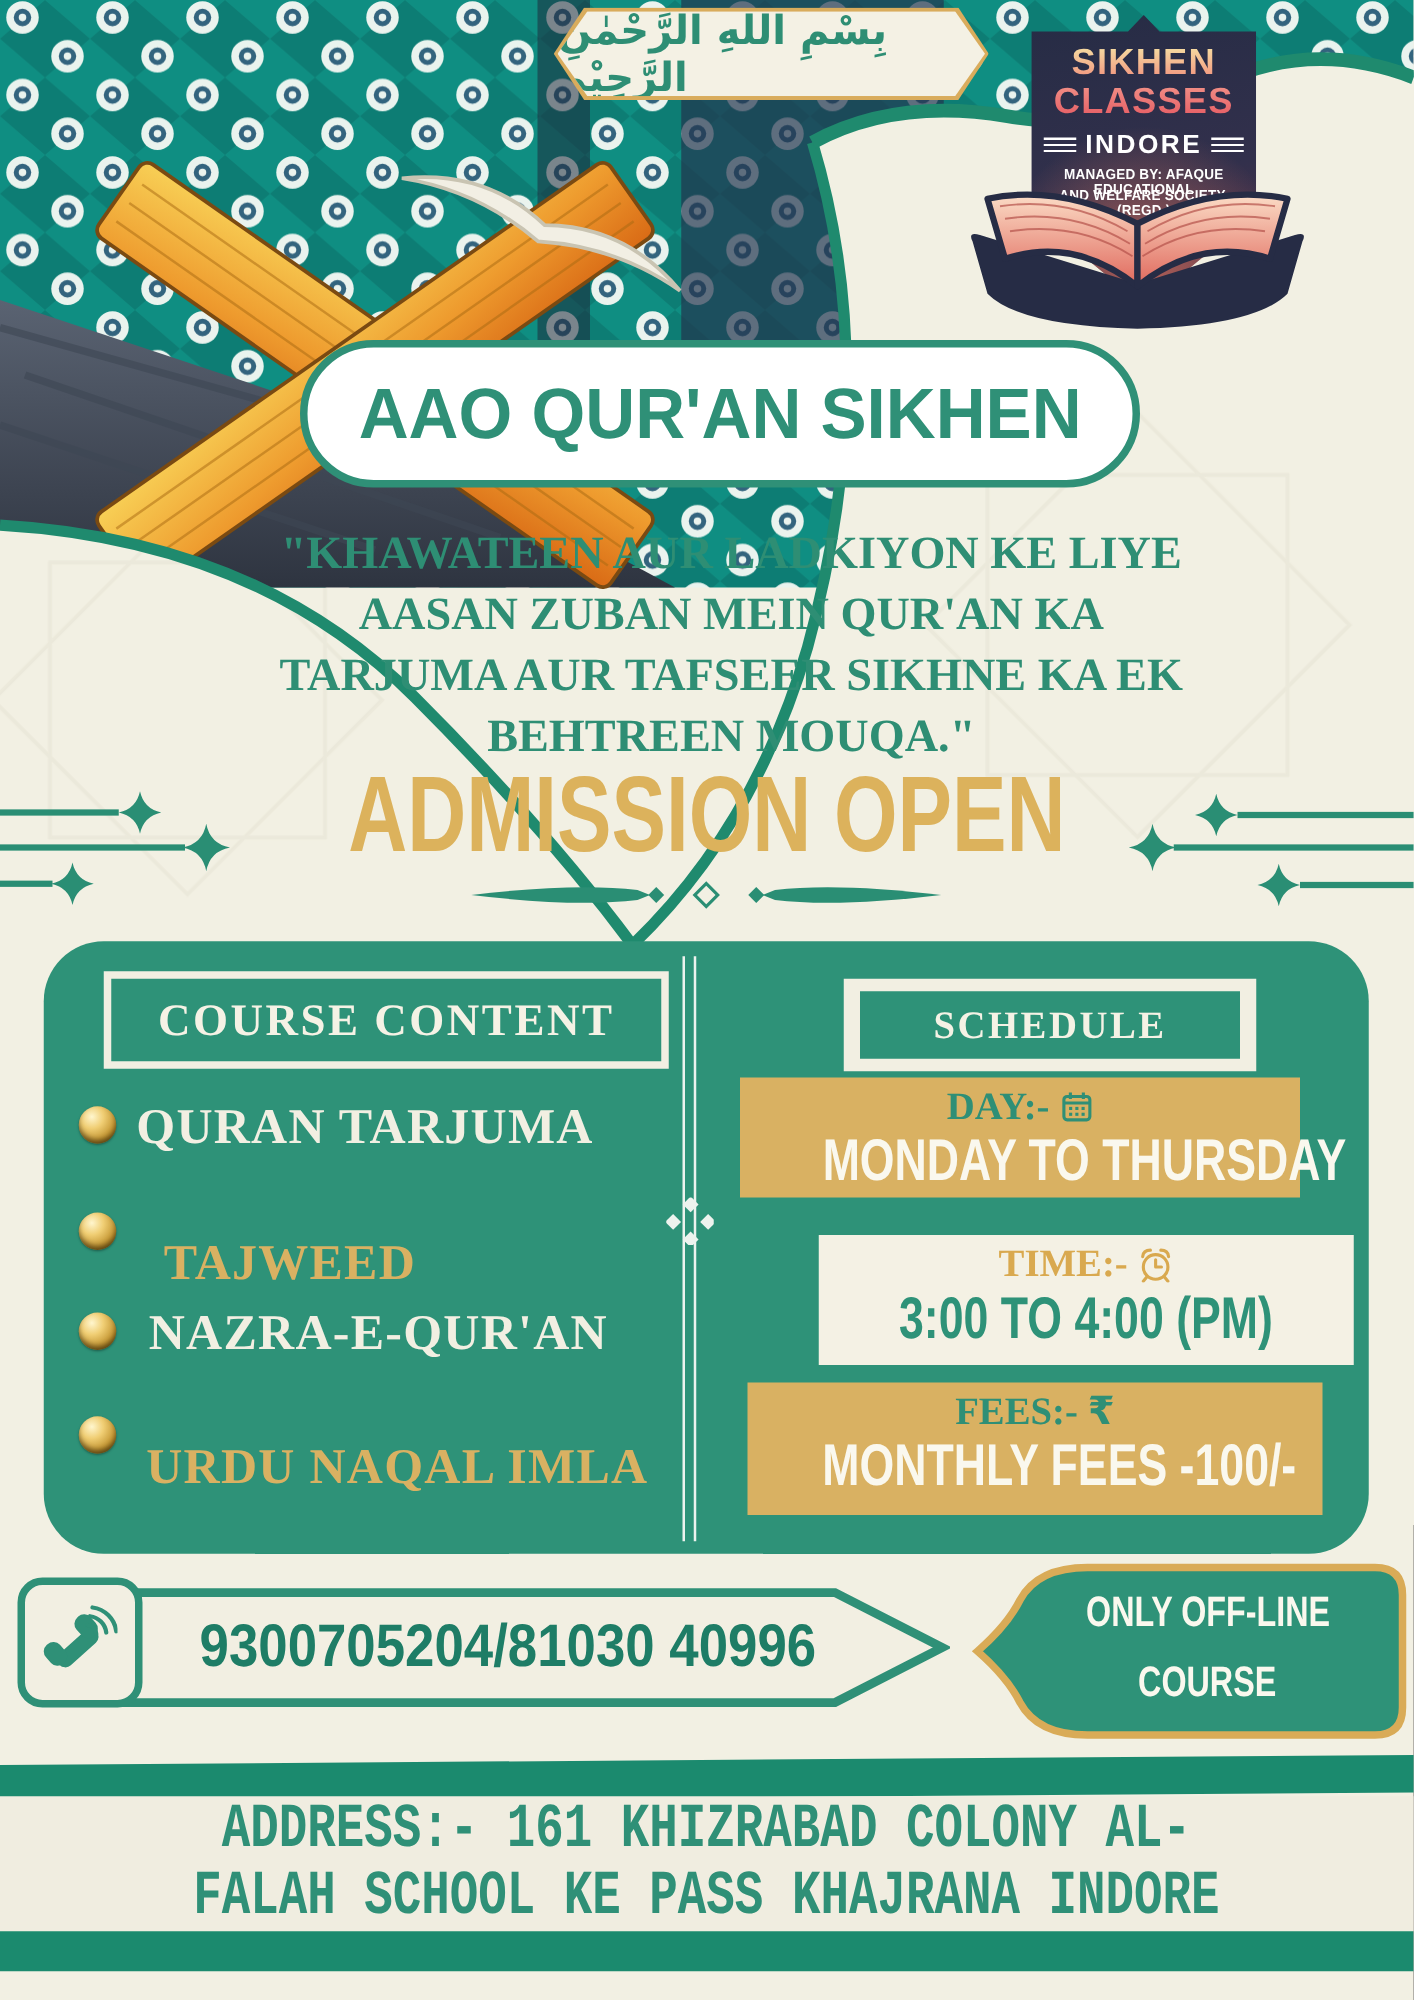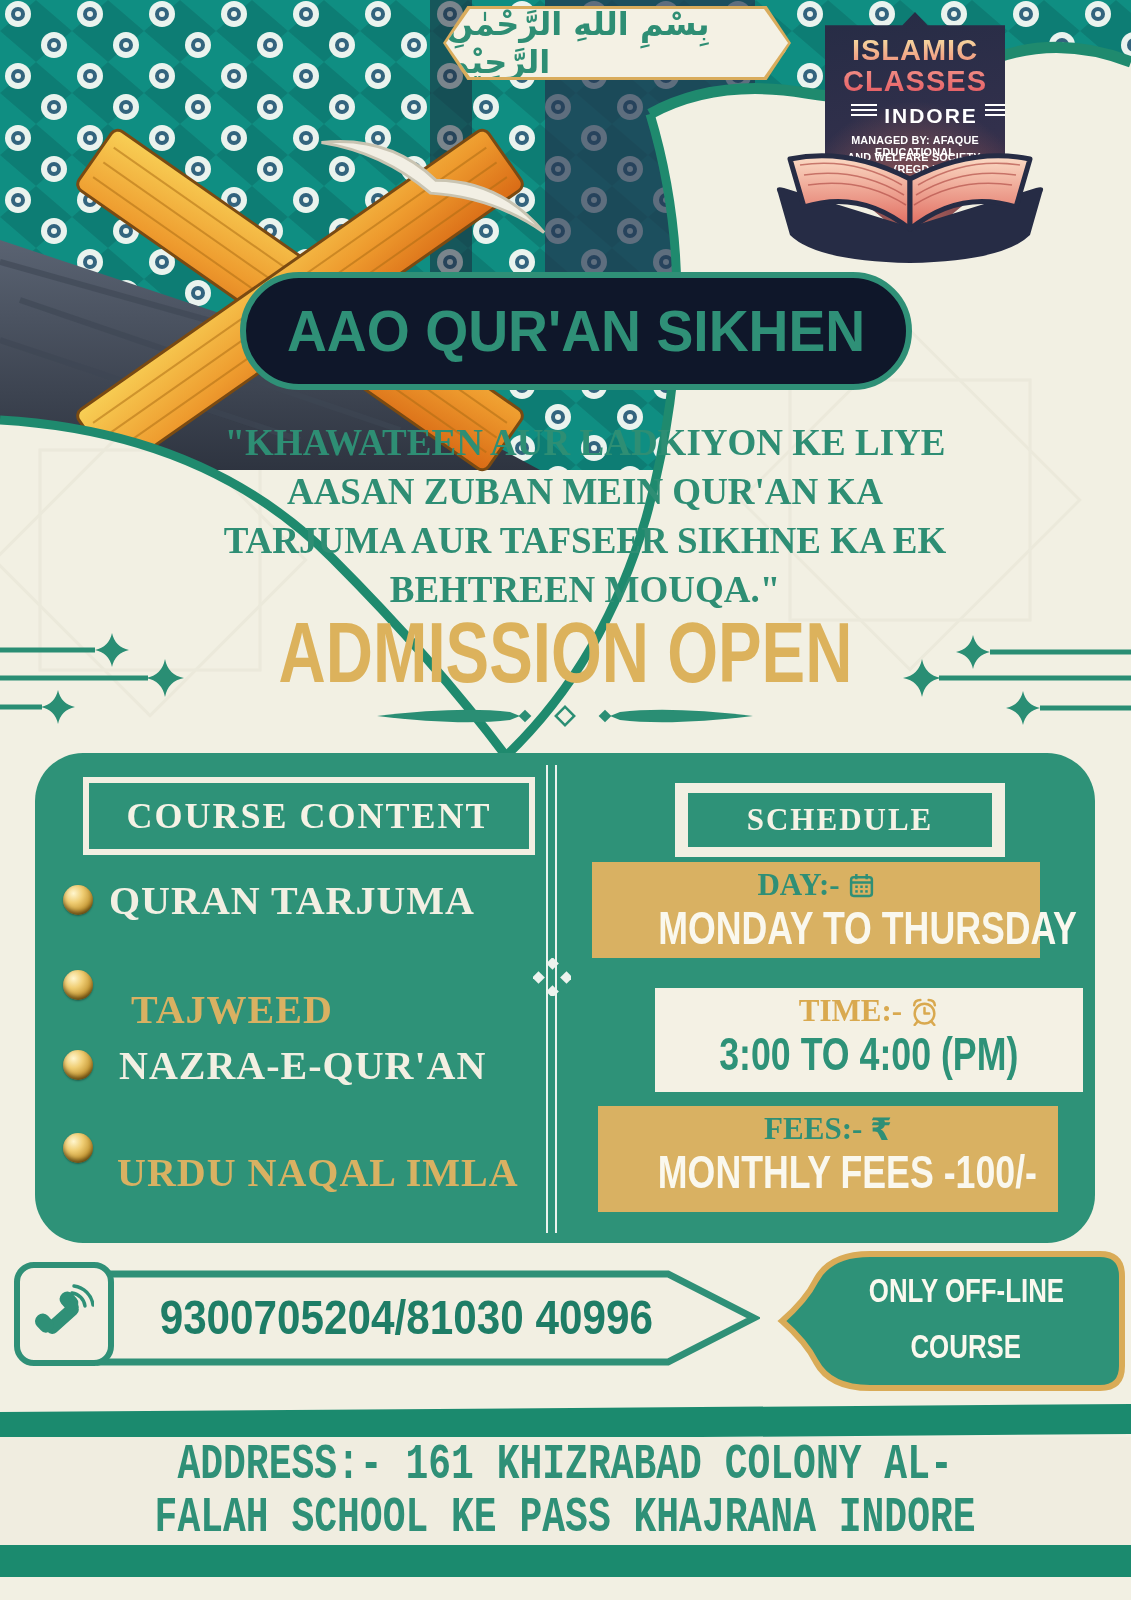--- a/index.html
+++ b/index.html
@@ -20,30 +20,30 @@
   
   .logo{left:770px;top:12px;width:280px;height:260px;}
   .shield{position:absolute;left:55px;top:0;width:180px;height:240px;
     background:radial-gradient(circle at 50% 86%,rgba(243,126,96,.6),rgba(243,126,96,0) 52%),
                linear-gradient(168deg,#262C45 0%,#32304C 55%,#5C3247 100%);
     clip-path:polygon(50% 0%,57% 5.5%,100% 5.5%,100% 66%,50% 97%,0% 66%,0% 5.5%,43% 5.5%);}
   .logo-l1,.logo-l2{position:absolute;width:100%;text-align:center;font-weight:800;font-size:29px;
     letter-spacing:1px;background-clip:text;-webkit-background-clip:text;color:transparent;}
   .logo-l1{top:22px;background-image:linear-gradient(#F6E6A6,#F2A084 75%,#EE7F90);}
   .logo-l2{top:53px;background-image:linear-gradient(#F2958A,#E4555F);}
-  .logo-l3{position:absolute;top:92px;width:100%;display:flex;align-items:flex-start;justify-content:center;
-    gap:7px;color:#FFFFFF;font-weight:800;font-size:21px;letter-spacing:2px;padding-left:16px;}
+  .logo-l3{position:absolute;top:92px;width:100%;display:flex;align-items:center;justify-content:center;
+    gap:7px;color:#FFFFFF;font-weight:800;font-size:21px;letter-spacing:2px;}
   .eq-lines{width:26px;height:12px;background:repeating-linear-gradient(to bottom,#fff 0 2px,transparent 2px 5px);}
   .logo-m1,.logo-m2{position:absolute;width:100%;text-align:center;color:#fff;font-weight:700;
     font-size:11.5px;letter-spacing:.2px;transform:scaleX(.94);}
   .logo-m1{top:122px;} .logo-m2{top:139px;}
   .book{position:absolute;left:0;bottom:-4px;width:280px;height:135px;}
 
   
-  .title-box{left:240px;top:272px;width:672px;height:118px;background:#0f172a;border:6px solid #2F9077;
+  .title-box{left:240px;top:272px;width:672px;height:118px;background:#ffffff;border:6px solid #2F9077;
     border-radius:60px;display:flex;align-items:center;justify-content:center;box-sizing:border-box;}
   .title-text{font-size:57px;font-weight:800;color:#2F9077;white-space:nowrap;transform:scaleX(.97);letter-spacing:0;}
 
   
   .quote{left:90px;top:418px;width:990px;text-align:center;color:#2E8E74;}
   .quote div{font-family:"Liberation Serif",serif;font-weight:700;font-size:37px;line-height:49px;}
 
   
   .admission{left:0;top:606px;width:1131px;text-align:center;color:#DCB25C;font-size:86px;line-height:92px;}
 
@@ -163,21 +163,21 @@
     <path d="M650 114 Q716 78 806 93 Q892 108 972 68 Q1048 30 1131 62" fill="none" stroke="#1F8A6E" stroke-width="11"></path>
   </svg>
 
   <div class="abs bismillah-border"></div>
   <div class="abs bismillah-inner">
     <span class="bismillah-text">بِسْمِ اللهِ الرَّحْمٰنِ الرَّحِيْمِ</span>
   </div>
 
   <div class="abs logo">
     <div class="shield">
-      <div class="logo-l1">ISLAMIC</div>
+      <div class="logo-l1">SIKHEN</div>
       <div class="logo-l2">CLASSES</div>
       <div class="logo-l3">
         <span class="eq-lines"></span>
         <span>INDORE</span>
         <span class="eq-lines"></span>
       </div>
       <div class="logo-m1">MANAGED BY: AFAQUE EDUCATIONAL</div>
       <div class="logo-m2">AND WELFARE SOCIETY. (REGD )</div>
     </div>
     <svg class="book" viewBox="0 0 280 135">

